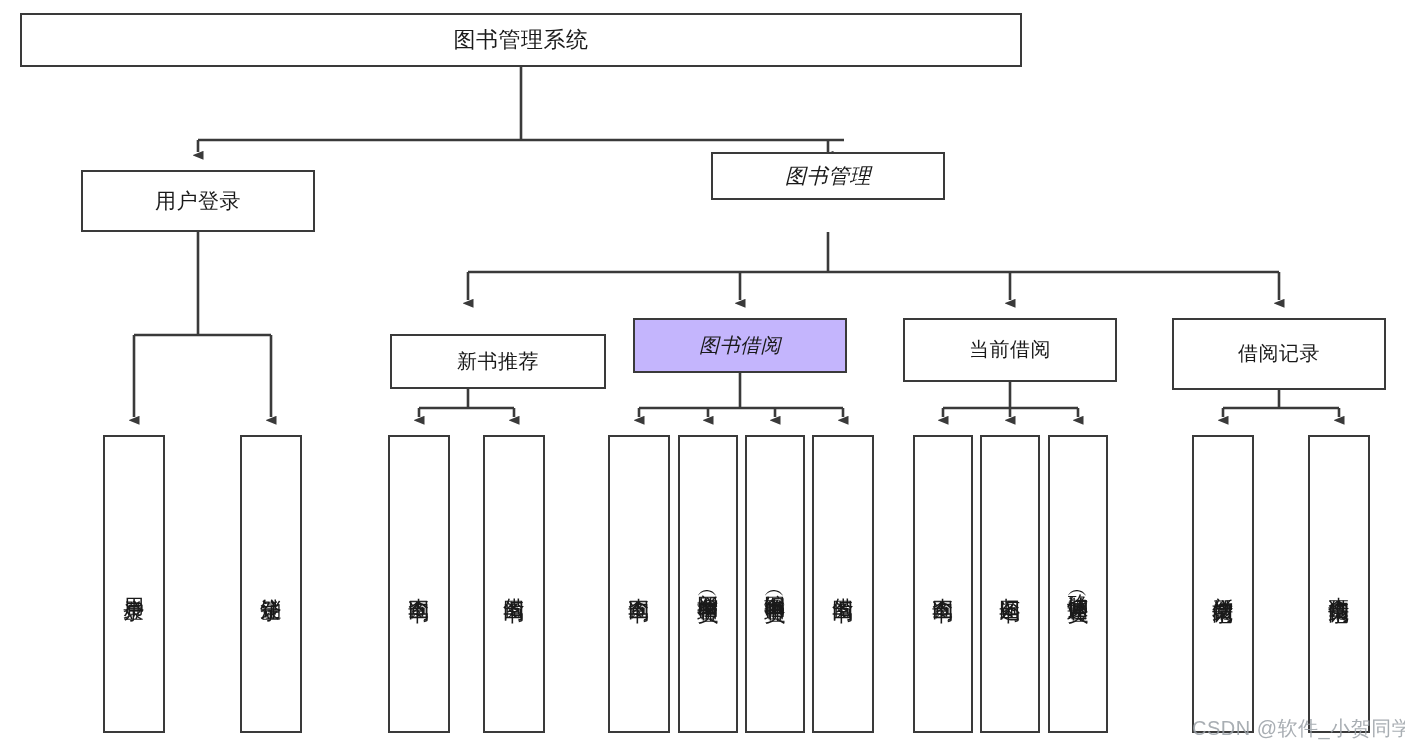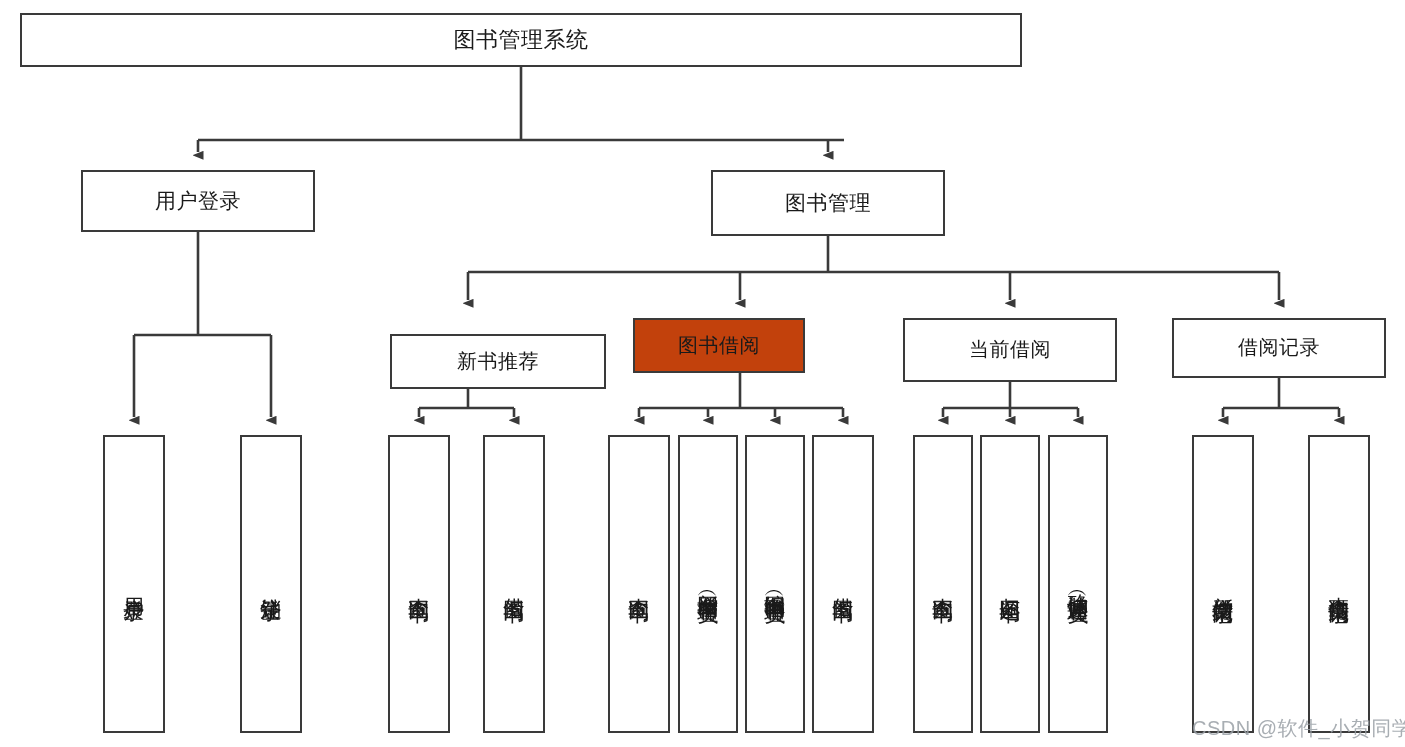--- a/index.html
+++ b/index.html
@@ -126,34 +126,34 @@
     </g>
   </svg>
 
   <div class="node-box node-root" id="node-root" style="left: 20px; top: 13px; width: 1002px; height: 54px; border-color: rgb(58, 58, 58); background: rgb(255, 255, 255); color: rgb(26, 26, 26);">
     <span class="node-label">图书管理系统</span>
   </div>
 
   <div class="node-box node-l2" id="node-l2-0" style="left: 81px; top: 170px; width: 234px; height: 62px; border-color: rgb(58, 58, 58); background: rgb(255, 255, 255); color: rgb(26, 26, 26);">
     <span class="node-label">用户登录</span>
   </div>
-  <div class="node-box node-l2" id="node-l2-1" style="left: 711px; top: 170px; width: 234px; height: 66px; border-color: rgb(58, 58, 58); background: rgb(255, 255, 255); color: rgb(26, 26, 26);">
+  <div class="node-box node-l2" id="node-l2-1" style="left: 711px; top: 152px; width: 234px; height: 48px; border-color: rgb(58, 58, 58); background: rgb(255, 255, 255); color: rgb(26, 26, 26); font-style: italic;">
     <span class="node-label">图书管理</span>
   </div>
 
   <div class="node-box node-l3" id="node-l3-0" style="left: 362px; top: 334px; width: 216px; height: 55px; border-color: rgb(58, 58, 58); background: rgb(255, 255, 255); color: rgb(26, 26, 26); margin-left: 28px;">
     <span class="node-label">新书推荐</span>
   </div>
-  <div class="node-box node-l3" id="node-l3-1" style="left: 633px; top: 318px; width: 172px; height: 55px; border-color: rgb(58, 58, 58); background: #c2410c; color: rgb(26, 26, 26);">
+  <div class="node-box node-l3" id="node-l3-1" style="left: 633px; top: 318px; width: 214px; height: 55px; border-color: rgb(58, 58, 58); background: #c4b5fd; color: rgb(26, 26, 26); font-style: italic;">
     <span class="node-label">图书借阅</span>
   </div>
   <div class="node-box node-l3" id="node-l3-2" style="left: 903px; top: 318px; width: 214px; height: 64px; border-color: rgb(58, 58, 58); background: rgb(255, 255, 255); color: rgb(26, 26, 26);">
     <span class="node-label">当前借阅</span>
   </div>
-  <div class="node-box node-l3" id="node-l3-3" style="left: 1172px; top: 318px; width: 214px; height: 60px; border-color: rgb(58, 58, 58); background: rgb(255, 255, 255); color: rgb(26, 26, 26);">
+  <div class="node-box node-l3" id="node-l3-3" style="left: 1172px; top: 318px; width: 214px; height: 72px; border-color: rgb(58, 58, 58); background: rgb(255, 255, 255); color: rgb(26, 26, 26);">
     <span class="node-label">借阅记录</span>
   </div>
 
   <div class="node-box node-leaf" id="node-leaf-0" style="left: 103px; top: 435px; width: 62px; height: 298px; border-color: rgb(58, 58, 58); background: rgb(255, 255, 255); color: rgb(26, 26, 26);">
     <span class="node-label">用户登录</span>
   </div>
   <div class="node-box node-leaf" id="node-leaf-1" style="left: 240px; top: 435px; width: 62px; height: 298px; border-color: rgb(58, 58, 58); background: rgb(255, 255, 255); color: rgb(26, 26, 26);">
     <span class="node-label">注销登录</span>
   </div>
   <div class="node-box node-leaf" id="node-leaf-2" style="left: 388px; top: 435px; width: 62px; height: 298px; border-color: rgb(58, 58, 58); background: rgb(255, 255, 255); color: rgb(26, 26, 26);">

